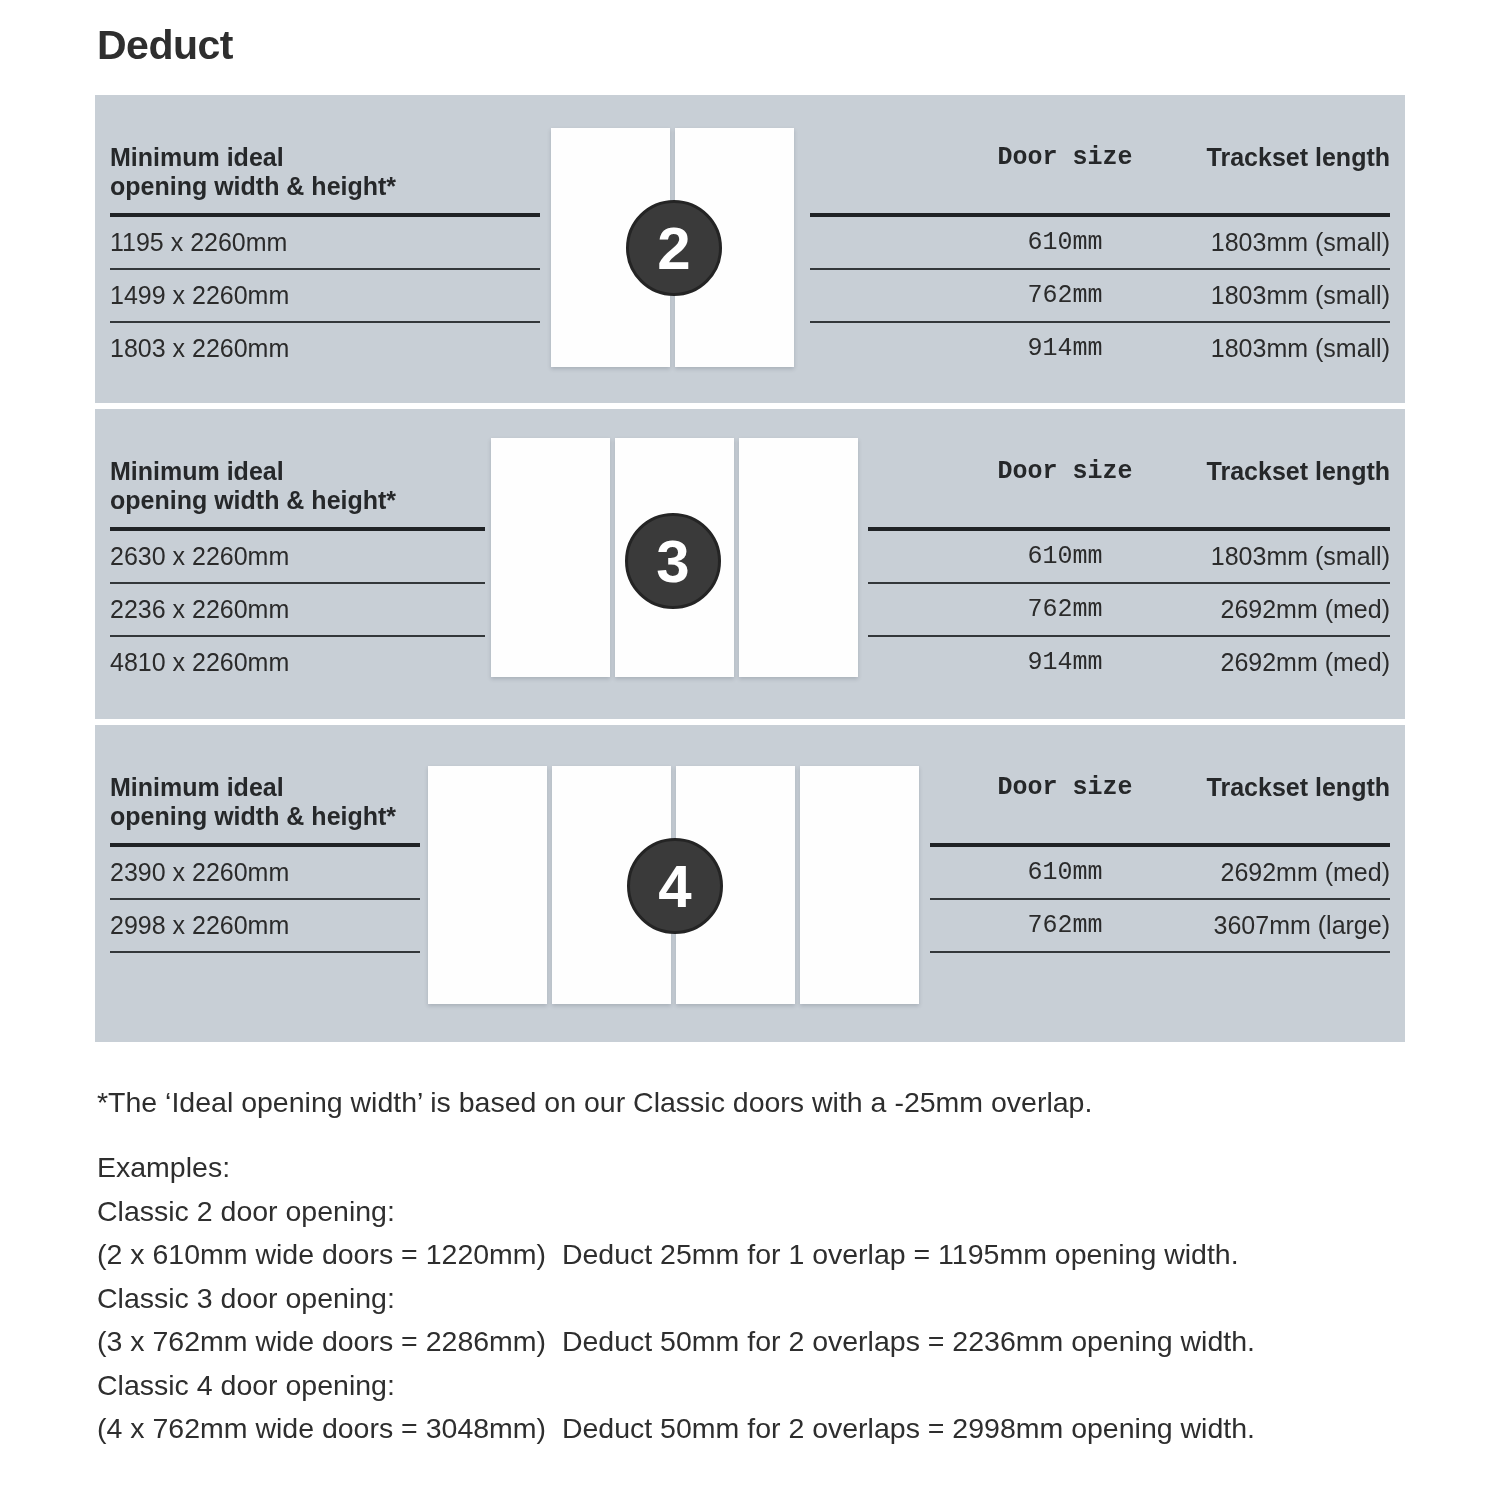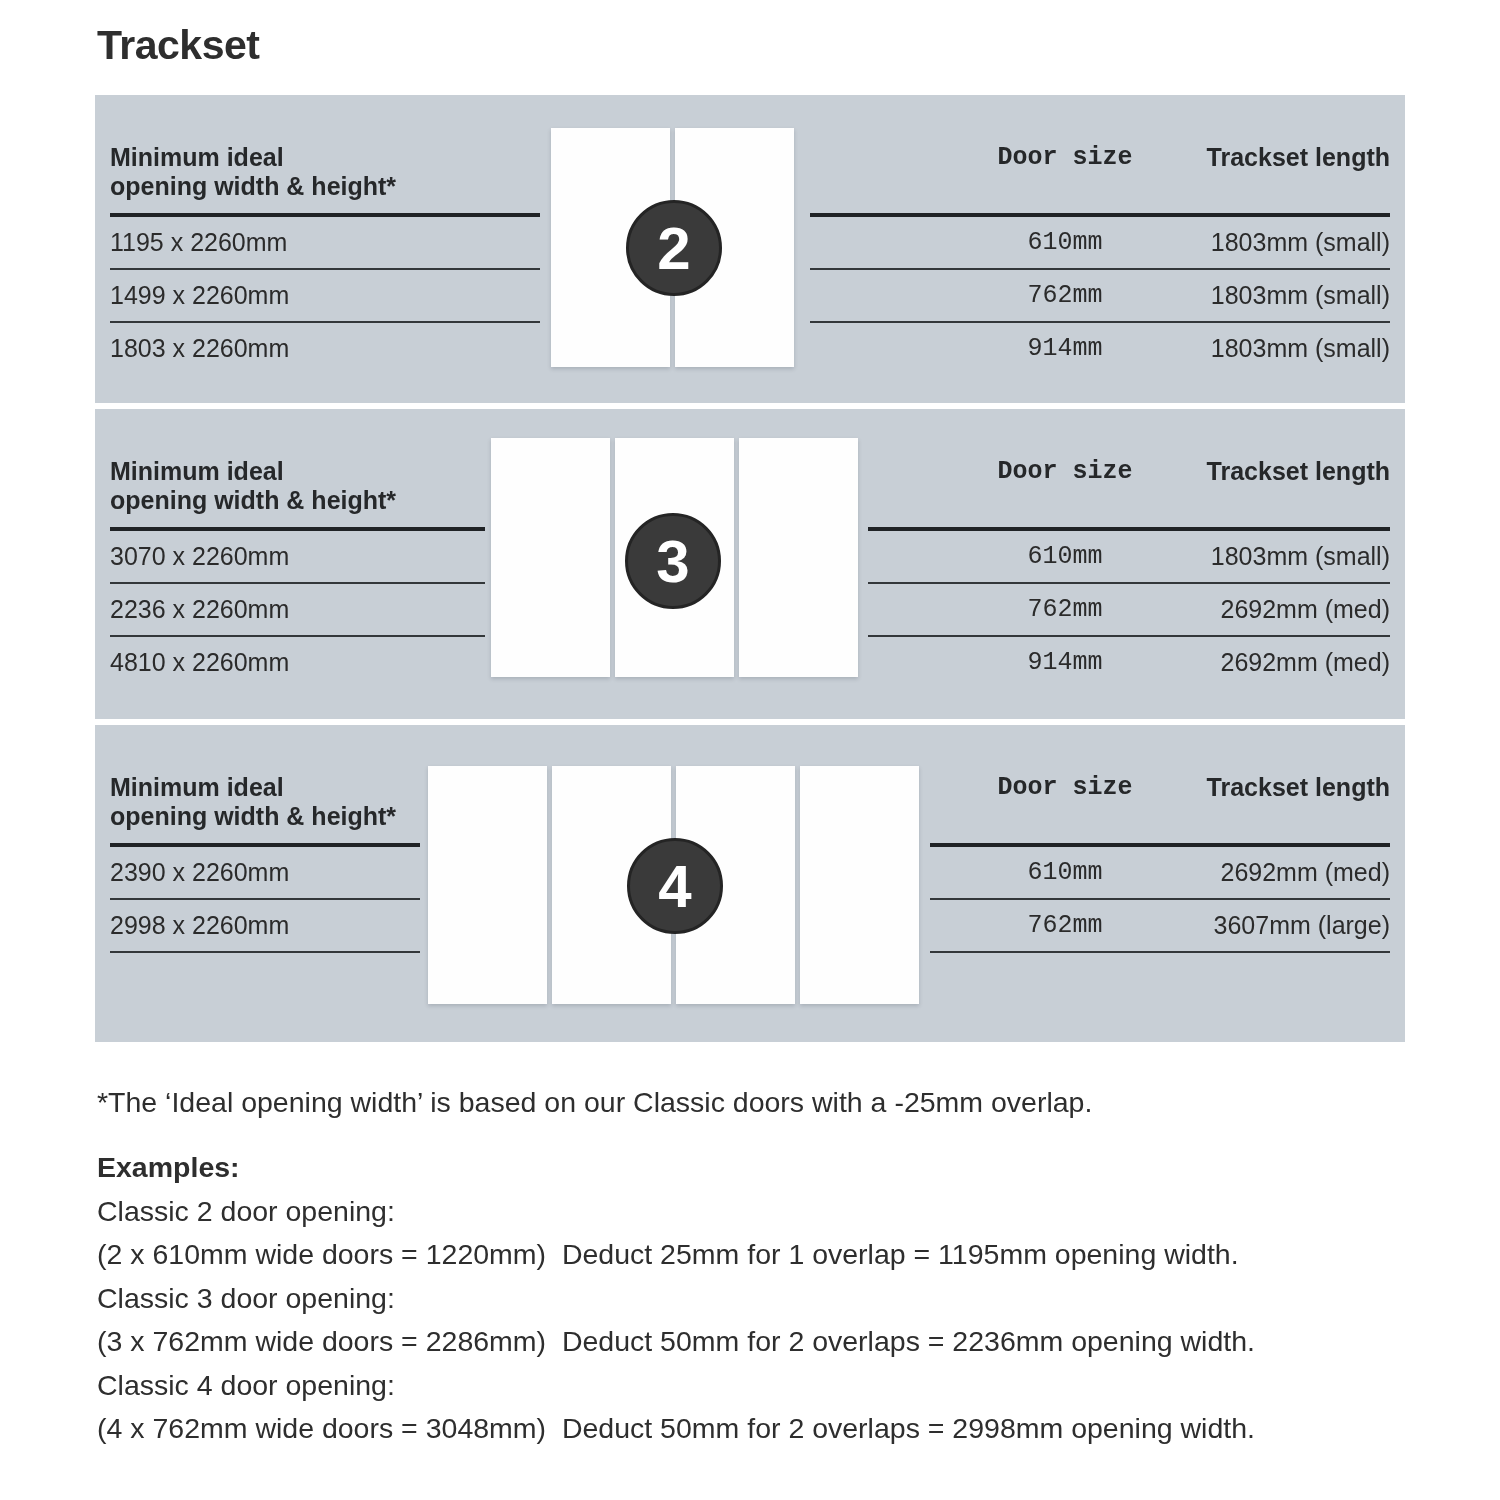--- a/index.html
+++ b/index.html
@@ -56,27 +56,27 @@
     font-size:60px;font-weight:bold;
   }
   .sec-2 .badge{left:531px;top:105px;}
   .sec-3 .badge{left:530px;top:104px;}
   .sec-4 .badge{left:532px;top:113px;}
 
   
   .footnote{position:absolute;left:97px;top:1086px;font-size:28.5px;color:#2e2e2e;}
   .footnote b{font-weight:normal;}
   .examples{position:absolute;left:97px;top:1146px;font-size:28.5px;line-height:43.5px;color:#2e2e2e;}
-  .ex-heading{font-weight:bold;}
+  .ex-heading{font-weight:normal;}
   .ex-line{white-space:pre-wrap;}
 </style>
 </head>
 <body>
 
-<div class="page-title">Trackset</div>
+<div class="page-title">Deduct</div>
 
 <div class="panel">
 
   <div class="section sec-2">
     <div class="lt">
       <div class="lt-header">
         <div>Minimum ideal</div>
         <div>opening width &amp; height*</div>
       </div>
       <div class="rule-thick"></div>
@@ -121,21 +121,21 @@
   <div class="sep"></div>
 
   <div class="section sec-3">
     <div class="lt">
       <div class="lt-header">
         <div>Minimum ideal</div>
         <div>opening width &amp; height*</div>
       </div>
       <div class="rule-thick"></div>
       <div class="lt-row">
-          <span>3070 x 2260mm</span>
+          <span>2630 x 2260mm</span>
         </div>
       <div class="lt-row">
           <span>2236 x 2260mm</span>
         </div>
       <div class="lt-row">
           <span>4810 x 2260mm</span>
         </div>
     </div>
 
     <div class="doors">

